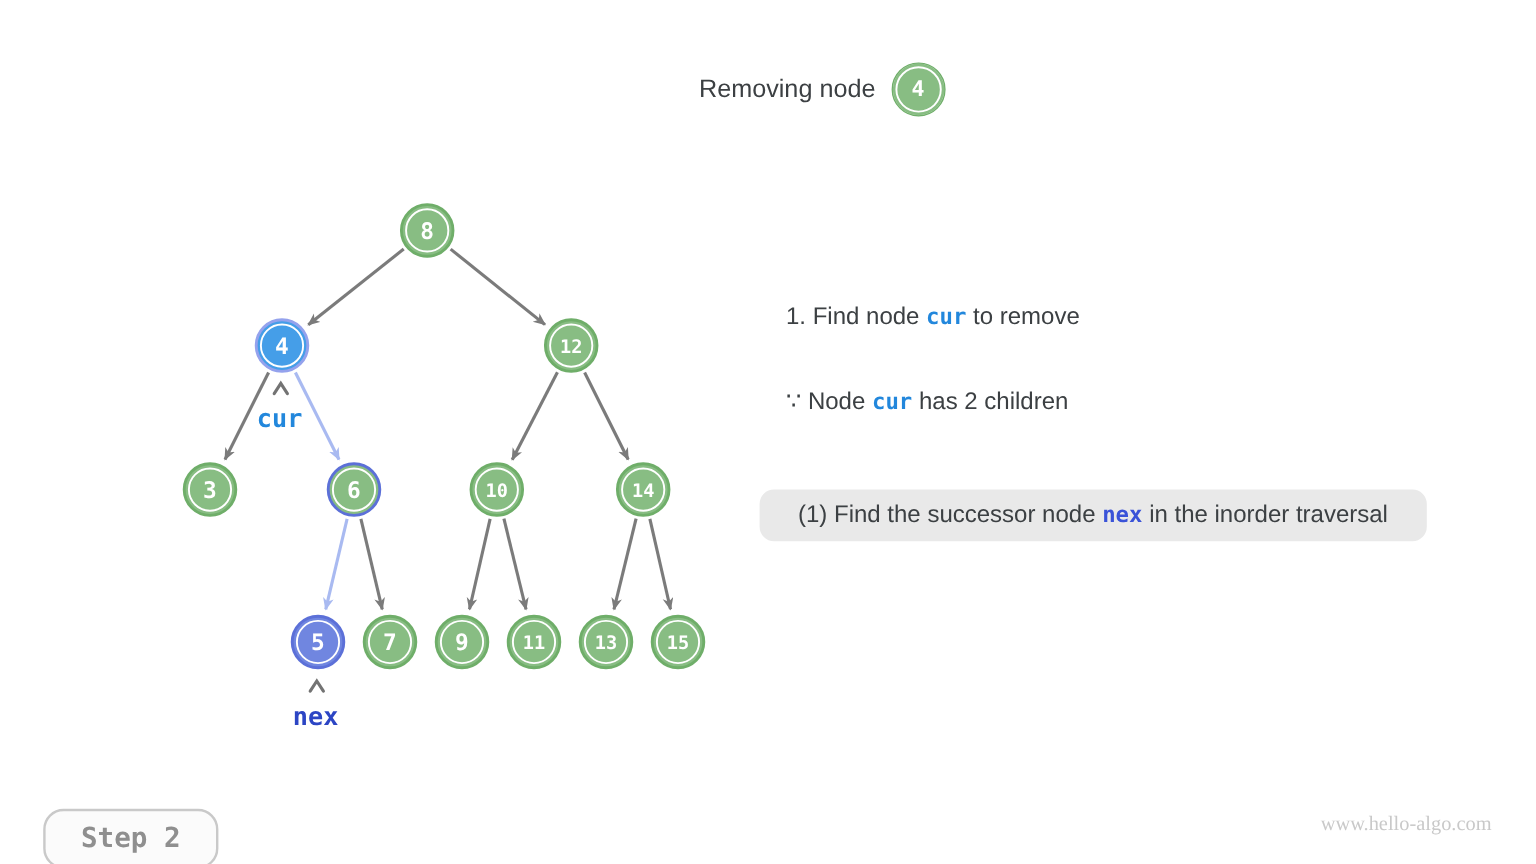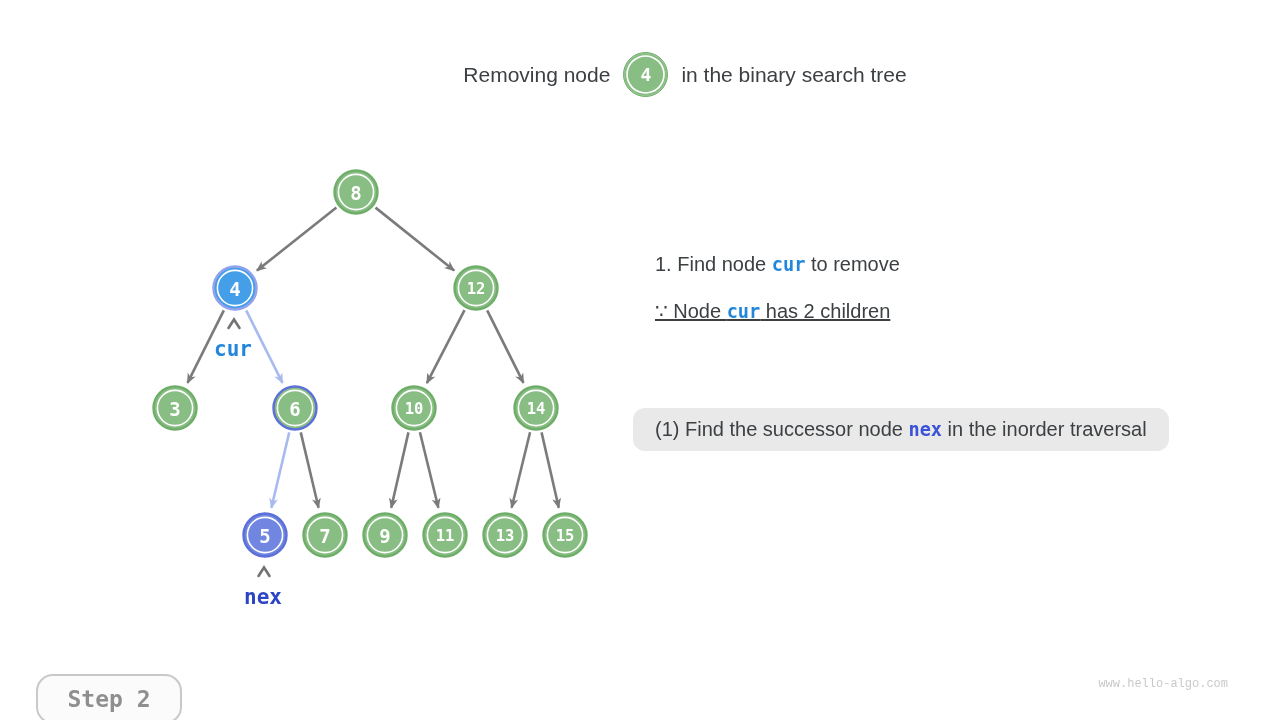--- a/index.html
+++ b/index.html
@@ -17,49 +17,48 @@
          color:#fff;font-family:"DejaVu Sans Mono",monospace;font-weight:bold;font-size:18px;}
 
   
   #tree{position:absolute;left:0;top:0;}
 
   
   .notes{position:absolute;left:0;top:0;width:1280px;height:720px;pointer-events:none;}
   .line{position:absolute;left:655px;height:30px;line-height:30px;
         font-size:20px;color:var(--text);white-space:nowrap;}
   .line:nth-child(1){top:249px;}
-  .line:nth-child(2){top:296px;text-decoration:underline;}
+  .line:nth-child(2){top:320px;}
   .line:nth-child(3){top:377px;}
   .line.hl{left:633px;top:408px;height:43px;line-height:43px;
-           background:var(--hl);border-radius:12px;padding:0 22px;}
+           background:var(--hl);border-radius:12px;padding:0 32px;}
   .code{font-family:"DejaVu Sans Mono",monospace;font-weight:bold;font-size:0.93em;}
   .code.cur{color:var(--cur);}
   .code.nex{color:var(--nexi);}
 
   
   .step{position:absolute;left:36px;top:642px;width:146px;height:50px;box-sizing:border-box;
         border:2px solid var(--stepborder);border-radius:17px;background:#fbfbfb;
         display:flex;align-items:center;justify-content:center;
         font-family:"DejaVu Sans Mono",monospace;font-weight:bold;font-size:23px;color:var(--steptext);margin-top:32px;}
 
   
-  .wm{position:absolute;right:52px;top:677px;font-family:Liberation Mono, monospace;
-      font-size:12px;color:var(--wm);}
+  .wm{position:absolute;right:37px;top:677px;font-family:Liberation Serif, serif;
+      font-size:17px;color:var(--wm);}
 </style>
 </head>
 <body>
 
 <div class="canvas">
 
   <div class="title">
     <span>Removing node</span>
     <span class="tnode">
         <span>4</span>
       </span>
-    <span>in the binary search tree</span>
   </div>
 
   <svg id="tree" width="1280" height="720" viewBox="0 0 1280 720">
     <defs>
       <marker id="ar-gray" markerWidth="12" markerHeight="10" refX="9.5" refY="4.5" orient="auto" markerUnits="userSpaceOnUse">
         <path d="M0,0 L10.5,4.5 L0,9 L3,4.5 Z" fill="#7B7B7B"></path>
       </marker>
       <marker id="ar-blue" markerWidth="12" markerHeight="10" refX="9.5" refY="4.5" orient="auto" markerUnits="userSpaceOnUse">
         <path d="M0,0 L10.5,4.5 L0,9 L3,4.5 Z" fill="#A9BAF1"></path>
       </marker>

